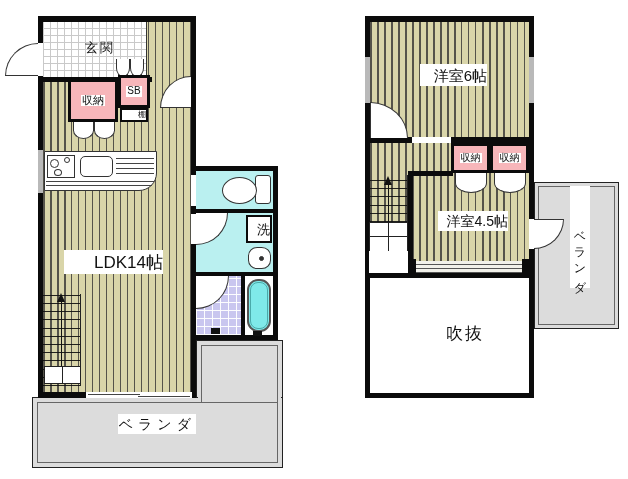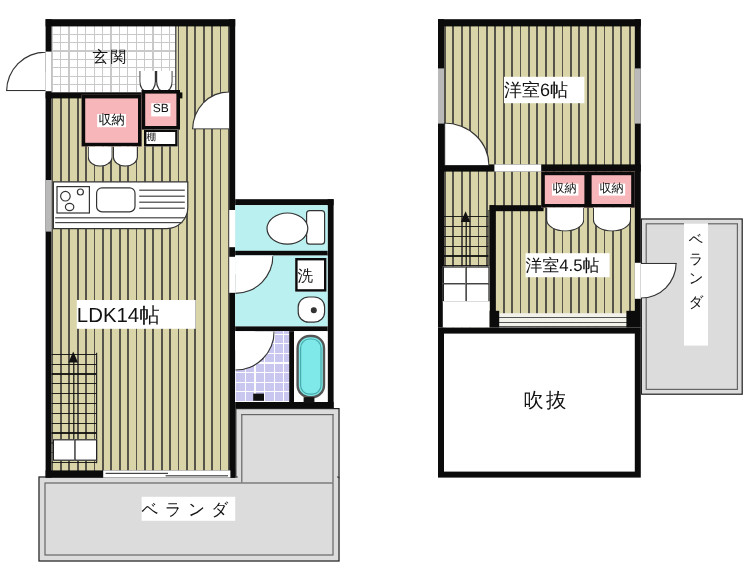--- a/index.html
+++ b/index.html
@@ -13,21 +13,21 @@
                       repeating-linear-gradient(90deg,#c9c9c9 0 1px,transparent 1px 7px);}
   .cyan{position:absolute;background:#baf0f0;}
   .tile-lav{position:absolute;background-color:#c9c6ef;
      background-image:repeating-linear-gradient(0deg,rgba(255,255,255,.95) 0 1px,transparent 1px 8px),
                       repeating-linear-gradient(90deg,rgba(255,255,255,.95) 0 1px,transparent 1px 8px);}
   .gray{position:absolute;background:#dcdcdc;border:1px solid #222;box-sizing:border-box;}
   .grayline{position:absolute;border:1px solid #666;box-sizing:border-box;background:transparent;}
   .pink{position:absolute;background:#f7b6ba;border:3px solid #0b0b0b;box-sizing:border-box;
         display:flex;align-items:center;justify-content:center;}
   .pink span{background:#fff;padding:0 1px;line-height:1.05;}
-  .label{position:absolute;background:#fff;display:flex;align-items:center;justify-content:flex-start;
+  .label{position:absolute;background:#fff;display:flex;align-items:center;justify-content:flex-end;
          white-space:nowrap;line-height:1;}
   .arc{position:absolute;background:#fff;border:1.4px solid #333;box-sizing:border-box;}
   .petal{position:absolute;background:#fff;border:1.2px solid #333;border-top:none;
          border-radius:0 0 50% 50%;box-sizing:border-box;}
   .treads{position:absolute;background:repeating-linear-gradient(0deg,rgba(15,15,15,.9) 0 1px,transparent 1px 8.2px);
           border-right:1px solid #222;box-sizing:border-box;}
   .cell{position:absolute;background:#fff;border:1px solid #222;box-sizing:border-box;}
   .circ{position:absolute;border:1.2px solid #333;border-radius:50%;background:#fff;box-sizing:border-box;}
   .fixline{position:absolute;background:#444;}
   .win{position:absolute;background:#b9b9b9;}

